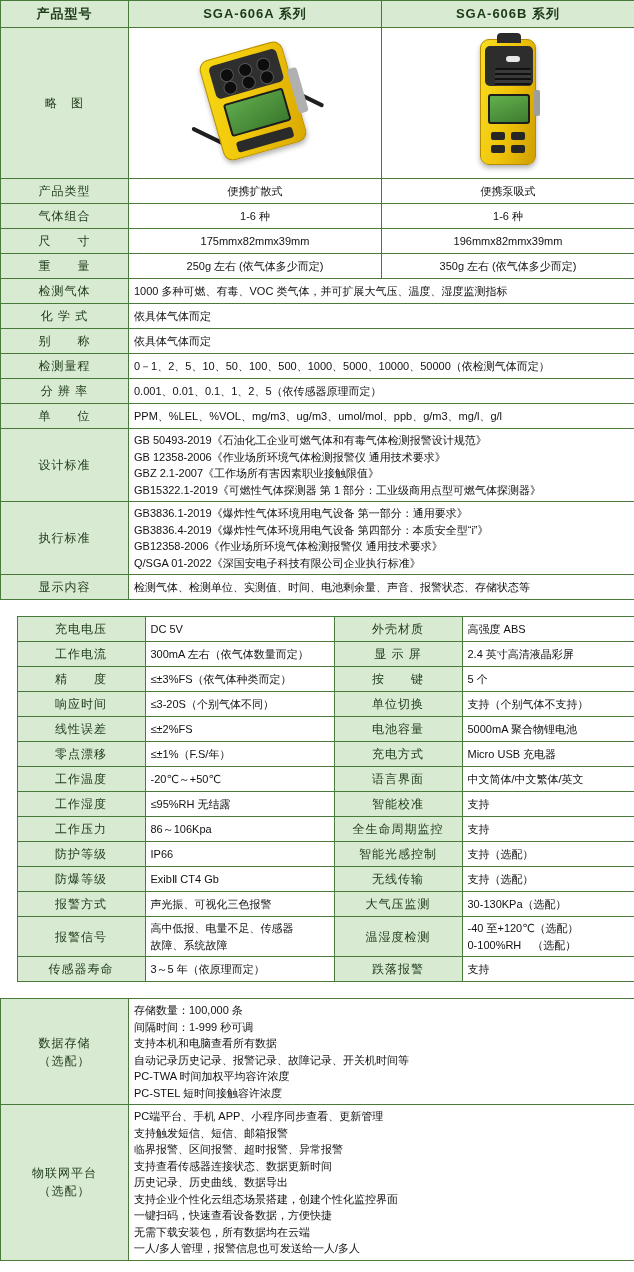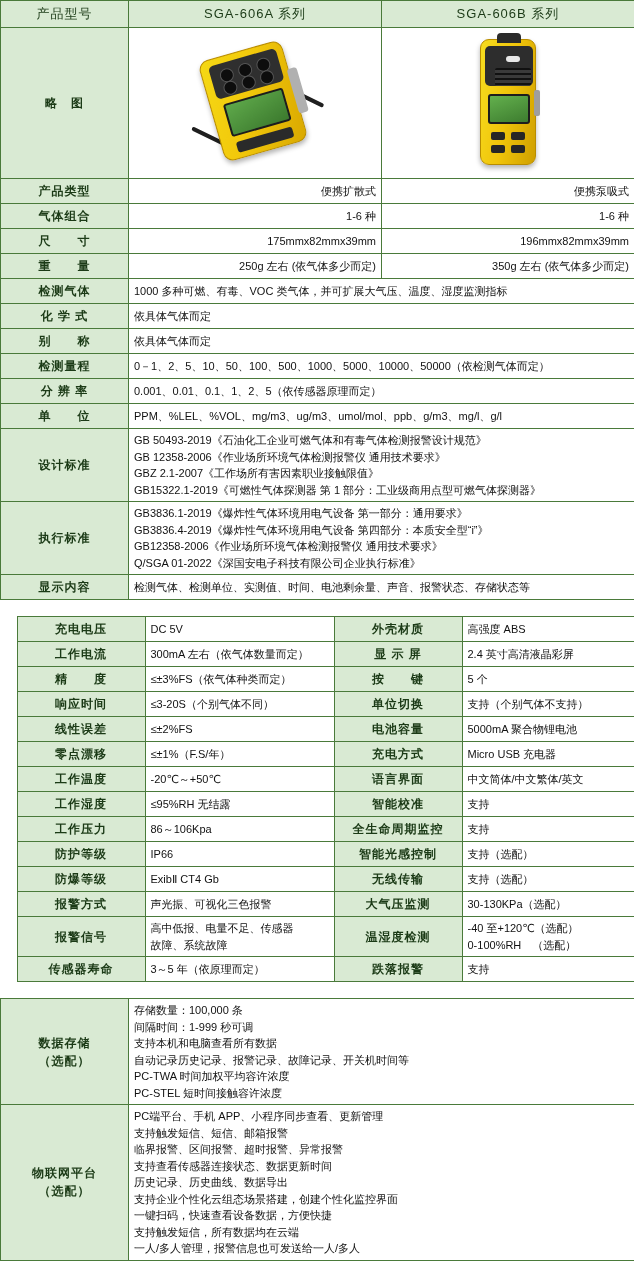--- a/index.html
+++ b/index.html
@@ -20,39 +20,39 @@
   }
   table.spec td {
     border: 1px solid #4a7a3a;
     padding: 3px 5px;
     vertical-align: middle;
     line-height: 1.5;
   }
   td.lbl {
     background: #d9ead3;
     text-align: center;
-    font-weight: bold;
+    font-weight: normal;
     color: #1b3a16;
     font-size: 12px;
     letter-spacing: 1px;
     width: 128px;
   }
   td.val {
     background: #ffffff;
     text-align: left;
     font-size: 11px;
     color: #111;
   }
   td.val.center {
-    text-align: right;
+    text-align: center;
   }
   td.head {
     background: #d9ead3;
     text-align: center;
-    font-weight: normal;
+    font-weight: bold;
     color: #1b3a16;
     font-size: 13px;
     letter-spacing: 1px;
   }
   .multiline { line-height: 1.65; }
   .pad-list { padding: 4px 8px; }
 
   
   .imgcell {
     background: #ffffff;
@@ -445,19 +445,19 @@
       <div>（选配）</div>
     </td>
     <td class="val multiline pad-list" colspan="2">
       <div>PC端平台、手机 APP、小程序同步查看、更新管理</div>
       <div>支持触发短信、短信、邮箱报警</div>
       <div>临界报警、区间报警、超时报警、异常报警</div>
       <div>支持查看传感器连接状态、数据更新时间</div>
       <div>历史记录、历史曲线、数据导出</div>
       <div>支持企业个性化云组态场景搭建，创建个性化监控界面</div>
       <div>一键扫码，快速查看设备数据，方便快捷</div>
-      <div>支持触发短信，所有数据均在云端</div>
+      <div>无需下载安装包，所有数据均在云端</div>
       <div>一人/多人管理，报警信息也可发送给一人/多人</div>
     </td>
   </tr>
 
 </tbody>
   </table>
 
 </body></html>

